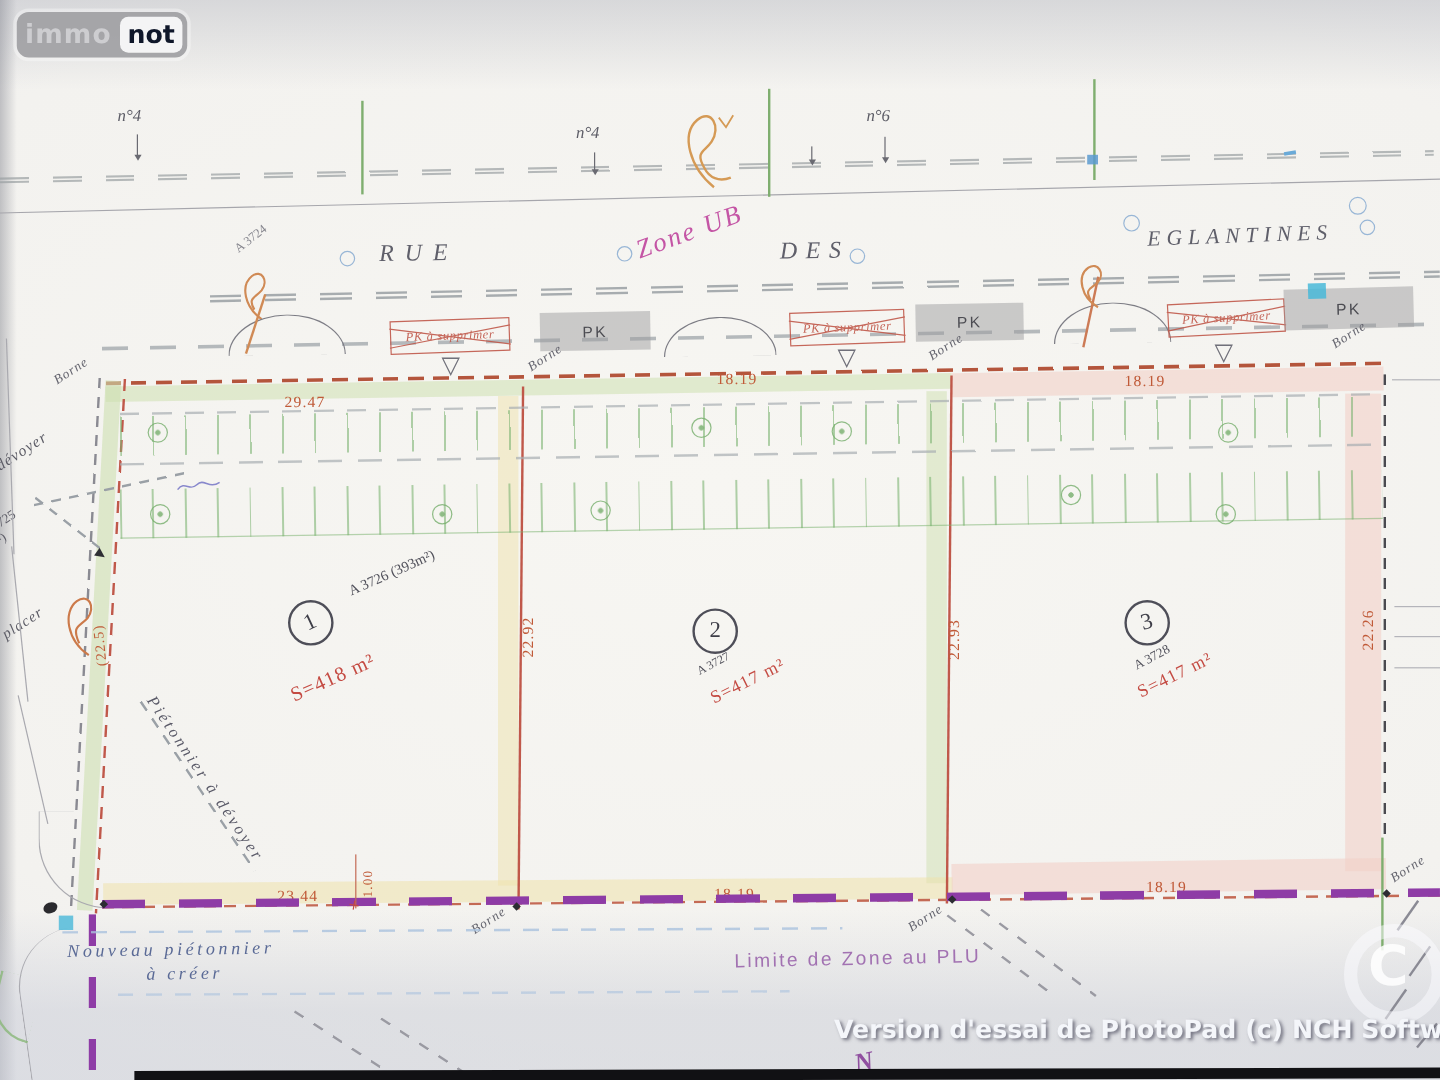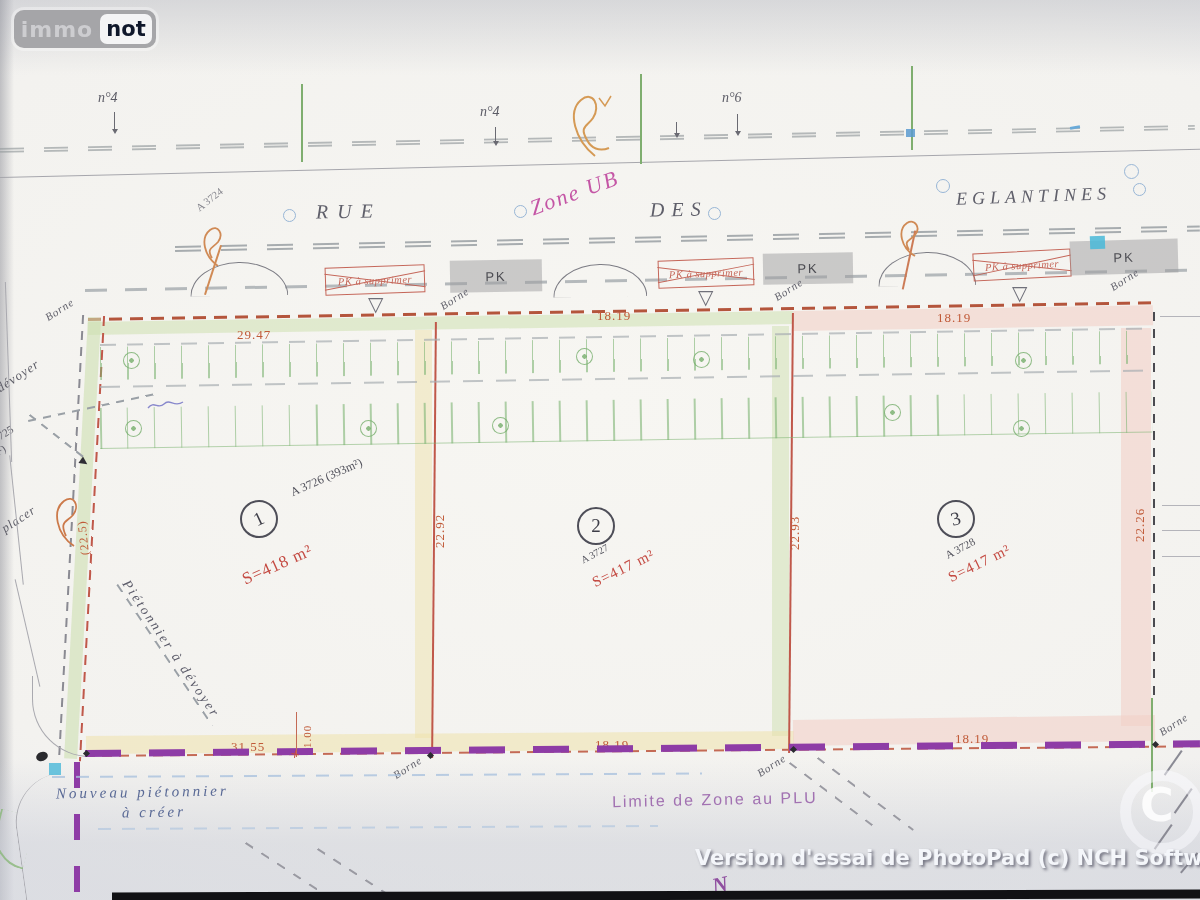--- a/index.html
+++ b/index.html
@@ -208,21 +208,21 @@
   <span class="txt" style="left:580px;top:548px;font-size:10px;color:#50505a;transform:rotate(-28deg);">A 3727</span>
   <span class="txt" style="left:944px;top:542px;font-size:11px;color:#50505a;transform:rotate(-28deg);">A 3728</span>
 
   <span class="txt redtx" style="left:240px;top:555px;font-size:17px;letter-spacing:1px;transform:rotate(-24deg);">S=418 m²</span>
   <span class="txt redtx" style="left:590px;top:560px;font-size:15px;letter-spacing:1px;transform:rotate(-26deg);">S=417 m²</span>
   <span class="txt redtx" style="left:946px;top:555px;font-size:15px;letter-spacing:1px;transform:rotate(-26deg);">S=417 m²</span>
 
   <span class="dim" style="left:237px;top:327px;">29.47</span>
   <span class="dim" style="left:597px;top:308px;">18.19</span>
   <span class="dim" style="left:937px;top:310px;">18.19</span>
-  <span class="dim" style="left:231px;top:739px;">31.55</span>
+  <span class="dim" style="left:231px;top:739px;">23.44</span>
   <span class="dim" style="left:595px;top:737px;">18.19</span>
   <span class="dim" style="left:955px;top:731px;">18.19</span>
   <span class="dim otl" style="left:432px;top:548px;transform:rotate(-90deg);">22.92</span>
   <span class="dim otl" style="left:787px;top:550px;transform:rotate(-90deg);">22.93</span>
   <span class="dim otl" style="left:1132px;top:542px;transform:rotate(-90deg);">22.26</span>
   <span class="dim otl" style="left:78px;top:556px;font-size:12px;transform:rotate(-96deg);">(22.5)</span>
   <svg class="e" style="left:50px;top:494px;" width="36" height="56" viewBox="0 0 36 56">
     <path d="M24 52 C6 40 2 16 14 7 C24 0 30 12 23 21 C17 28 9 27 16 42" fill="none" stroke="#cc7a4a" stroke-width="1.8"></path>
   </svg>
 

